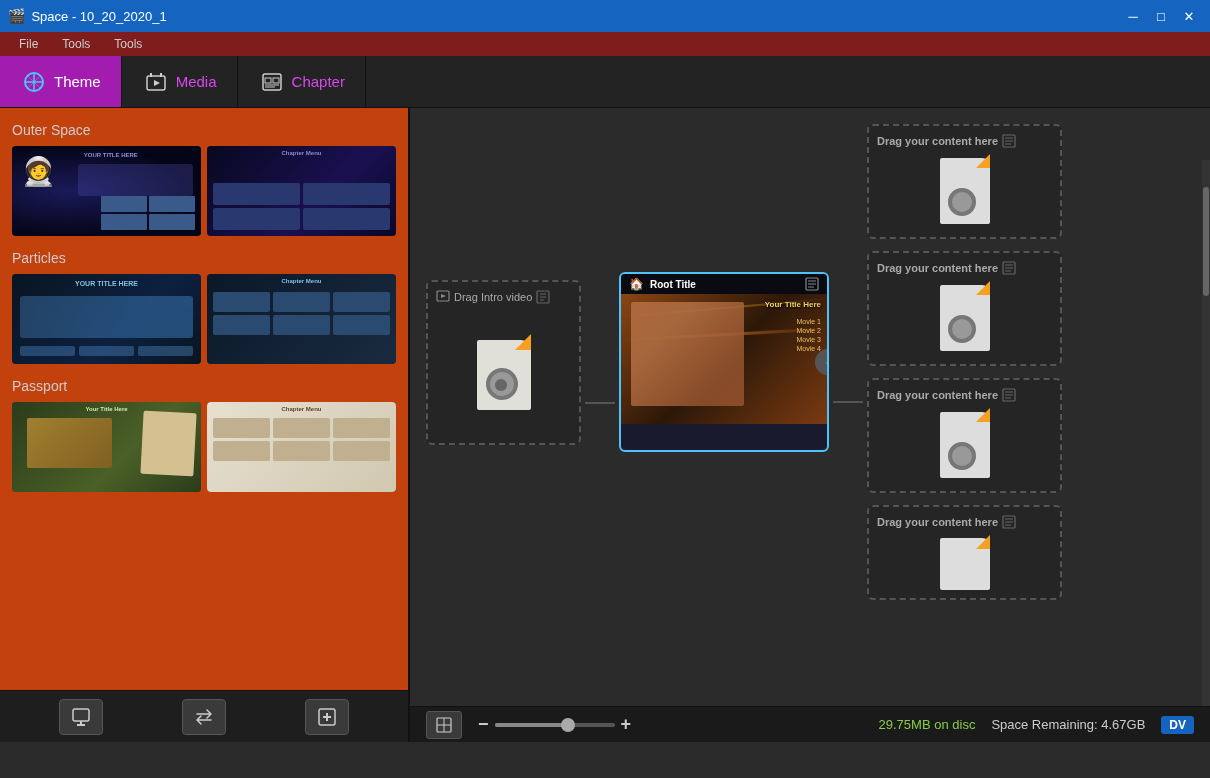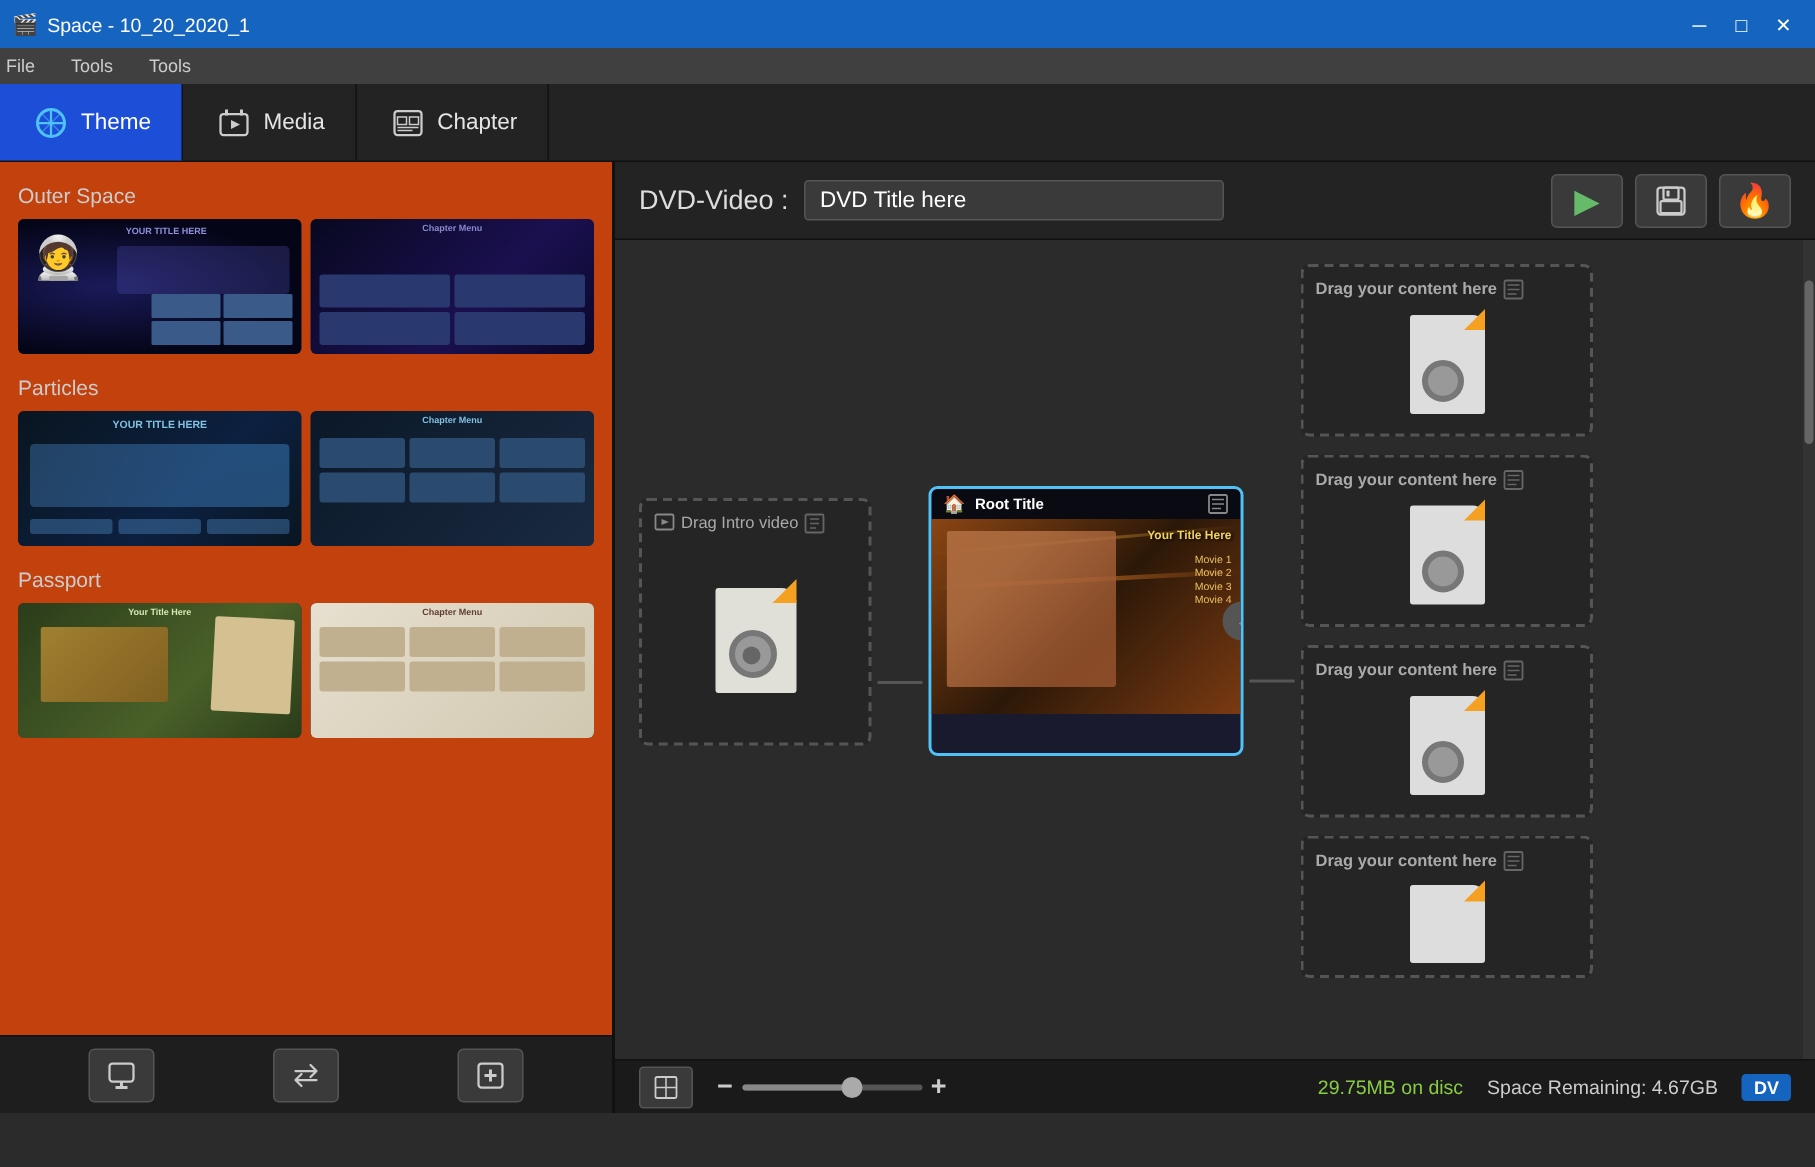--- a/index.html
+++ b/index.html
@@ -24,24 +24,24 @@
       border: none;
       color: white;
       font-size: 13px;
       cursor: pointer;
       display: flex; align-items: center; justify-content: center;
     }
 
     
     #menu-bar {
       height: 24px;
-      background: #404040;
-      display: flex;
-      align-items: center;
-      padding: 0 0;
+      background: #7f1d1d;
+      display: flex;
+      align-items: center;
+      padding: 0 15px;
       gap: 16px;
     }
     #menu-bar .menu-item {
       color: #ccc;
       font-size: 12px;
       cursor: pointer;
       padding: 2px 4px;
     }
 
     
@@ -52,26 +52,26 @@
       align-items: center;
       border-bottom: 1px solid #111;
     }
     .toolbar-btn {
       display: flex;
       align-items: center;
       gap: 6px;
       padding: 0 20px;
       height: 100%;
       cursor: pointer;
-      color: #e5e5e5;
+      color: #d946ef;
       font-size: 15px;
       font-weight: 500;
       border-right: 1px solid #111;
     }
-    .toolbar-btn.active { background: #1d4ed8; color: white; }
+    .toolbar-btn.active { background: #a21caf; color: white; }
     .toolbar-btn .tb-icon {
       width: 28px; height: 28px;
       display: flex; align-items: center; justify-content: center;
       font-size: 18px;
     }
 
     
     #main {
       display: flex;
       height: calc(778px - 32px - 24px - 52px - 36px);
@@ -450,36 +450,20 @@
           <line x1="10" y1="6" x2="10" y2="14" stroke="#ccc" stroke-width="2"></line>
           <line x1="6" y1="10" x2="14" y2="10" stroke="#ccc" stroke-width="2"></line>
         </svg>
       </div>
     </div>
 
   </div>
 
   <div id="right-panel">
 
-    <div id="dvd-header">
-      <span id="dvd-title-label">DVD-Video :</span>
-      <input id="dvd-title-input" type="text" placeholder="DVD Title here" value="DVD Title here" style="">
-      <div id="dvd-header-actions">
-        <div class="header-action-btn play">▶</div>
-        <div class="header-action-btn">
-          <svg width="22" height="22" viewBox="0 0 22 22" fill="none">
-            <rect x="2" y="2" width="18" height="18" rx="2" stroke="#ccc" stroke-width="1.5" fill="none"></rect>
-            <rect x="6" y="2" width="10" height="8" rx="1" stroke="#ccc" stroke-width="1.5" fill="none"></rect>
-            <rect x="4" y="11" width="14" height="8" rx="1" stroke="#ccc" stroke-width="1.5" fill="none"></rect>
-            <rect x="8" y="4" width="2" height="4" fill="#ccc" rx="0.5"></rect>
-          </svg>
-        </div>
-        <div class="header-action-btn burn">🔥</div>
-      </div>
-    </div>
 
     <div id="content-area">
       <div style="display:flex;align-items:center;gap:4px;position:relative;">
 
         <div style="display:flex;flex-direction:column;align-items:center;">
           <div style="border:2px dashed #555;border-radius:6px;background:#252525;width:155px;height:165px;display:flex;flex-direction:column;align-items:center;padding:8px;">
             <div style="display:flex;align-items:center;gap:4px;margin-bottom:6px;align-self:flex-start;">
               <svg width="14" height="14" viewBox="0 0 14 14" fill="none">
                 <rect x="1" y="1" width="12" height="10" rx="1" stroke="#888" stroke-width="1.2" fill="none"></rect>
                 <polygon points="5,4 5,8 10,6" fill="#888"></polygon>

